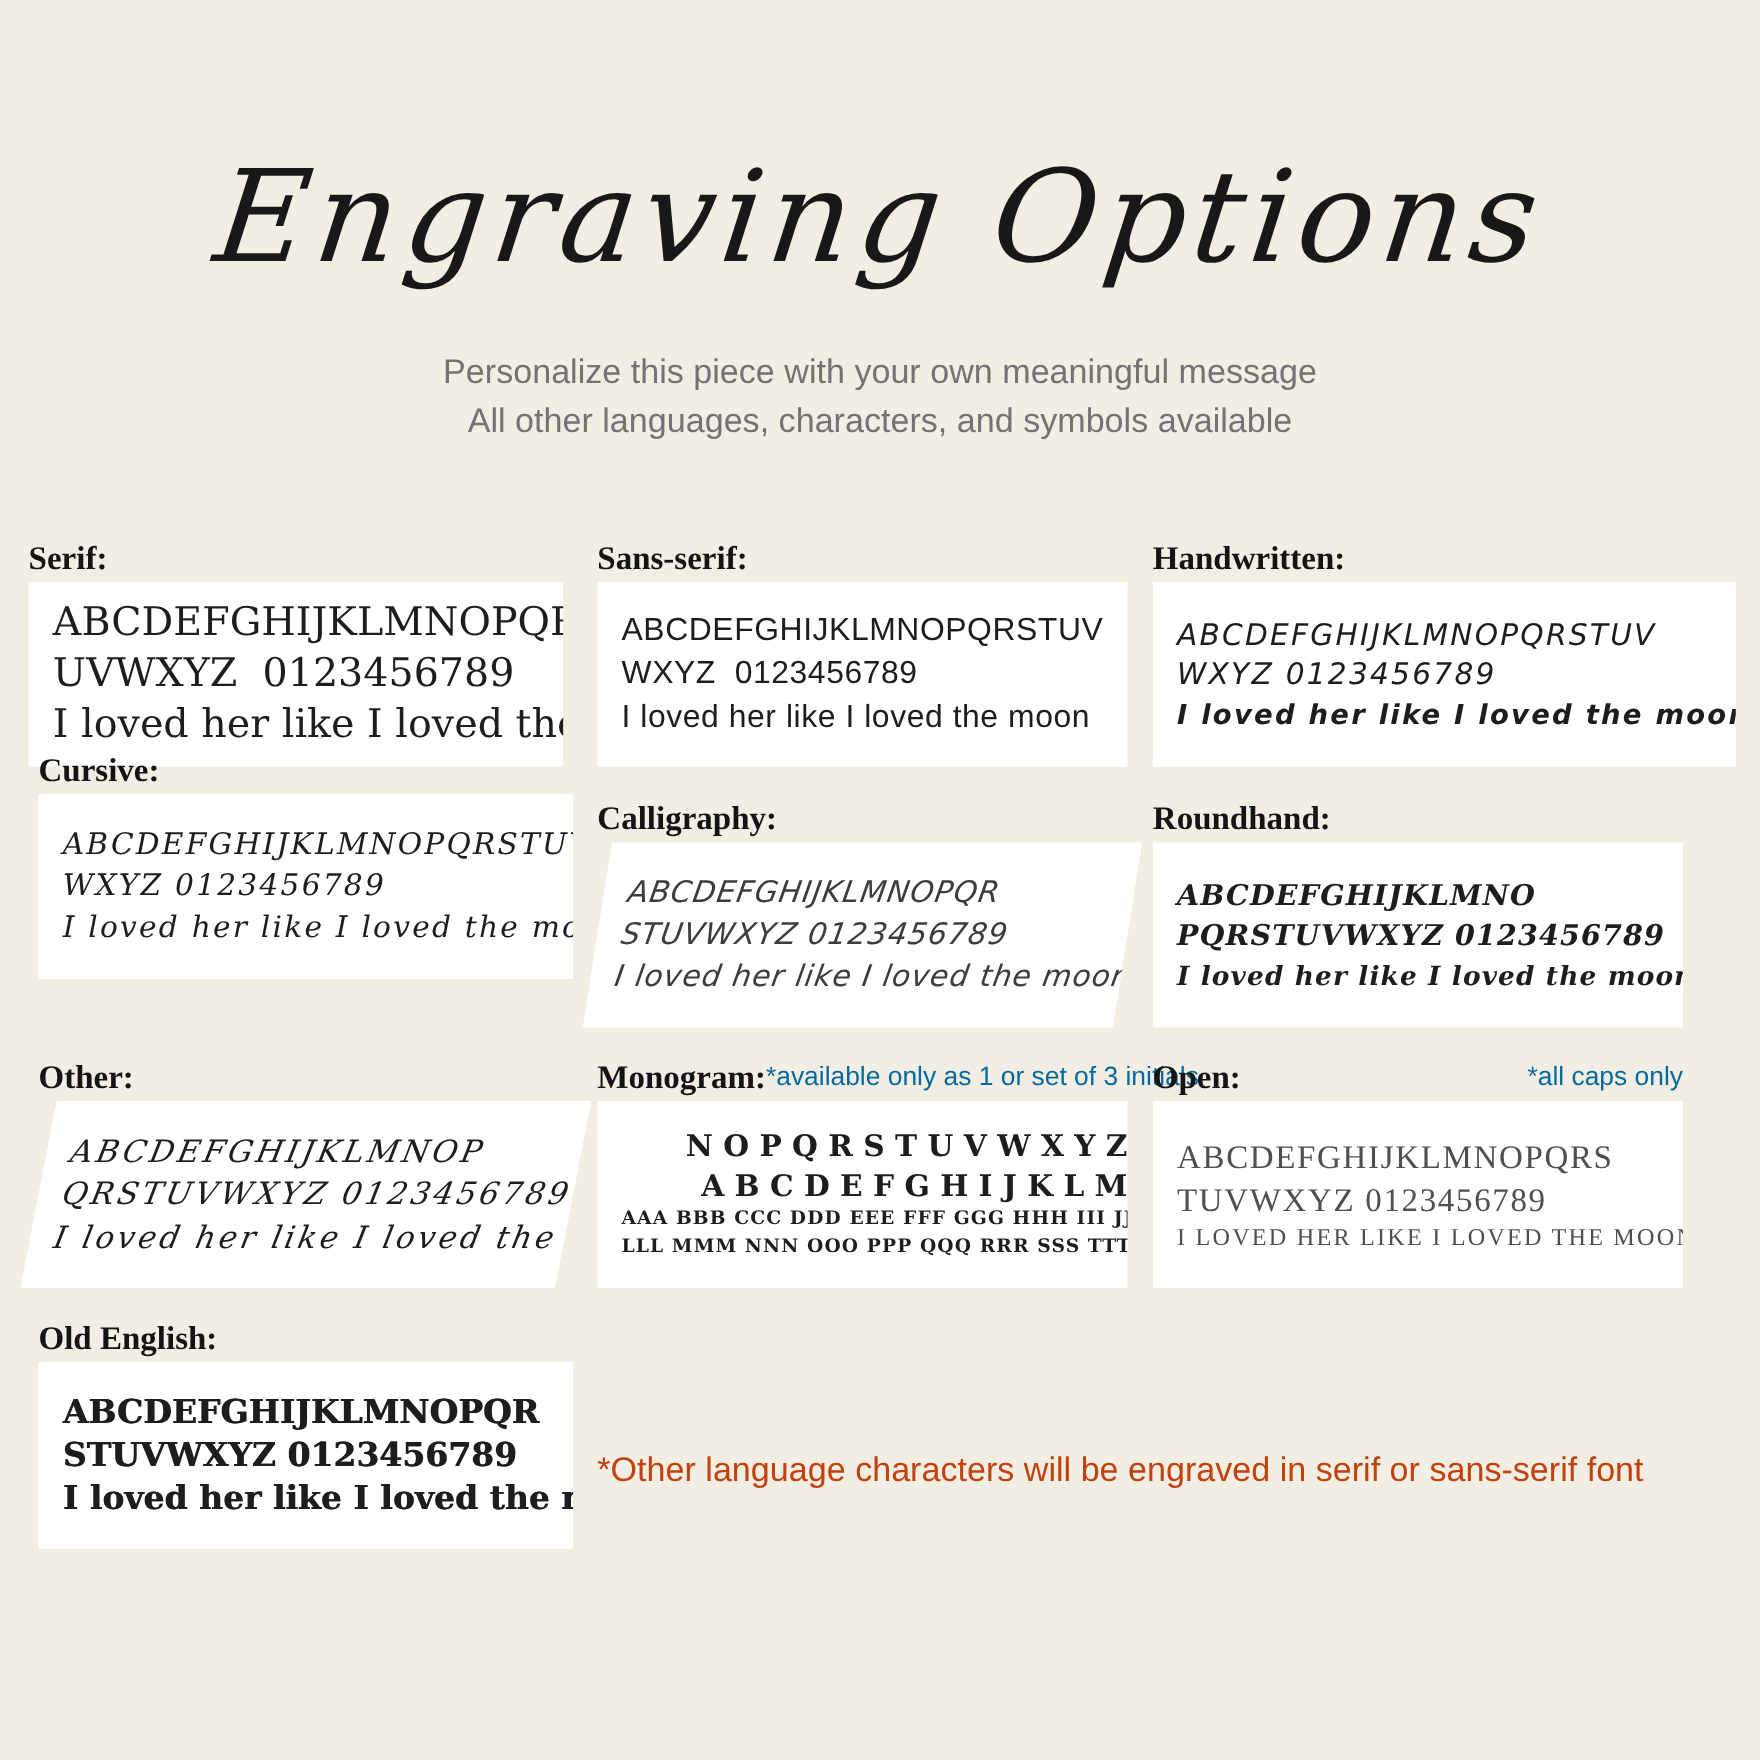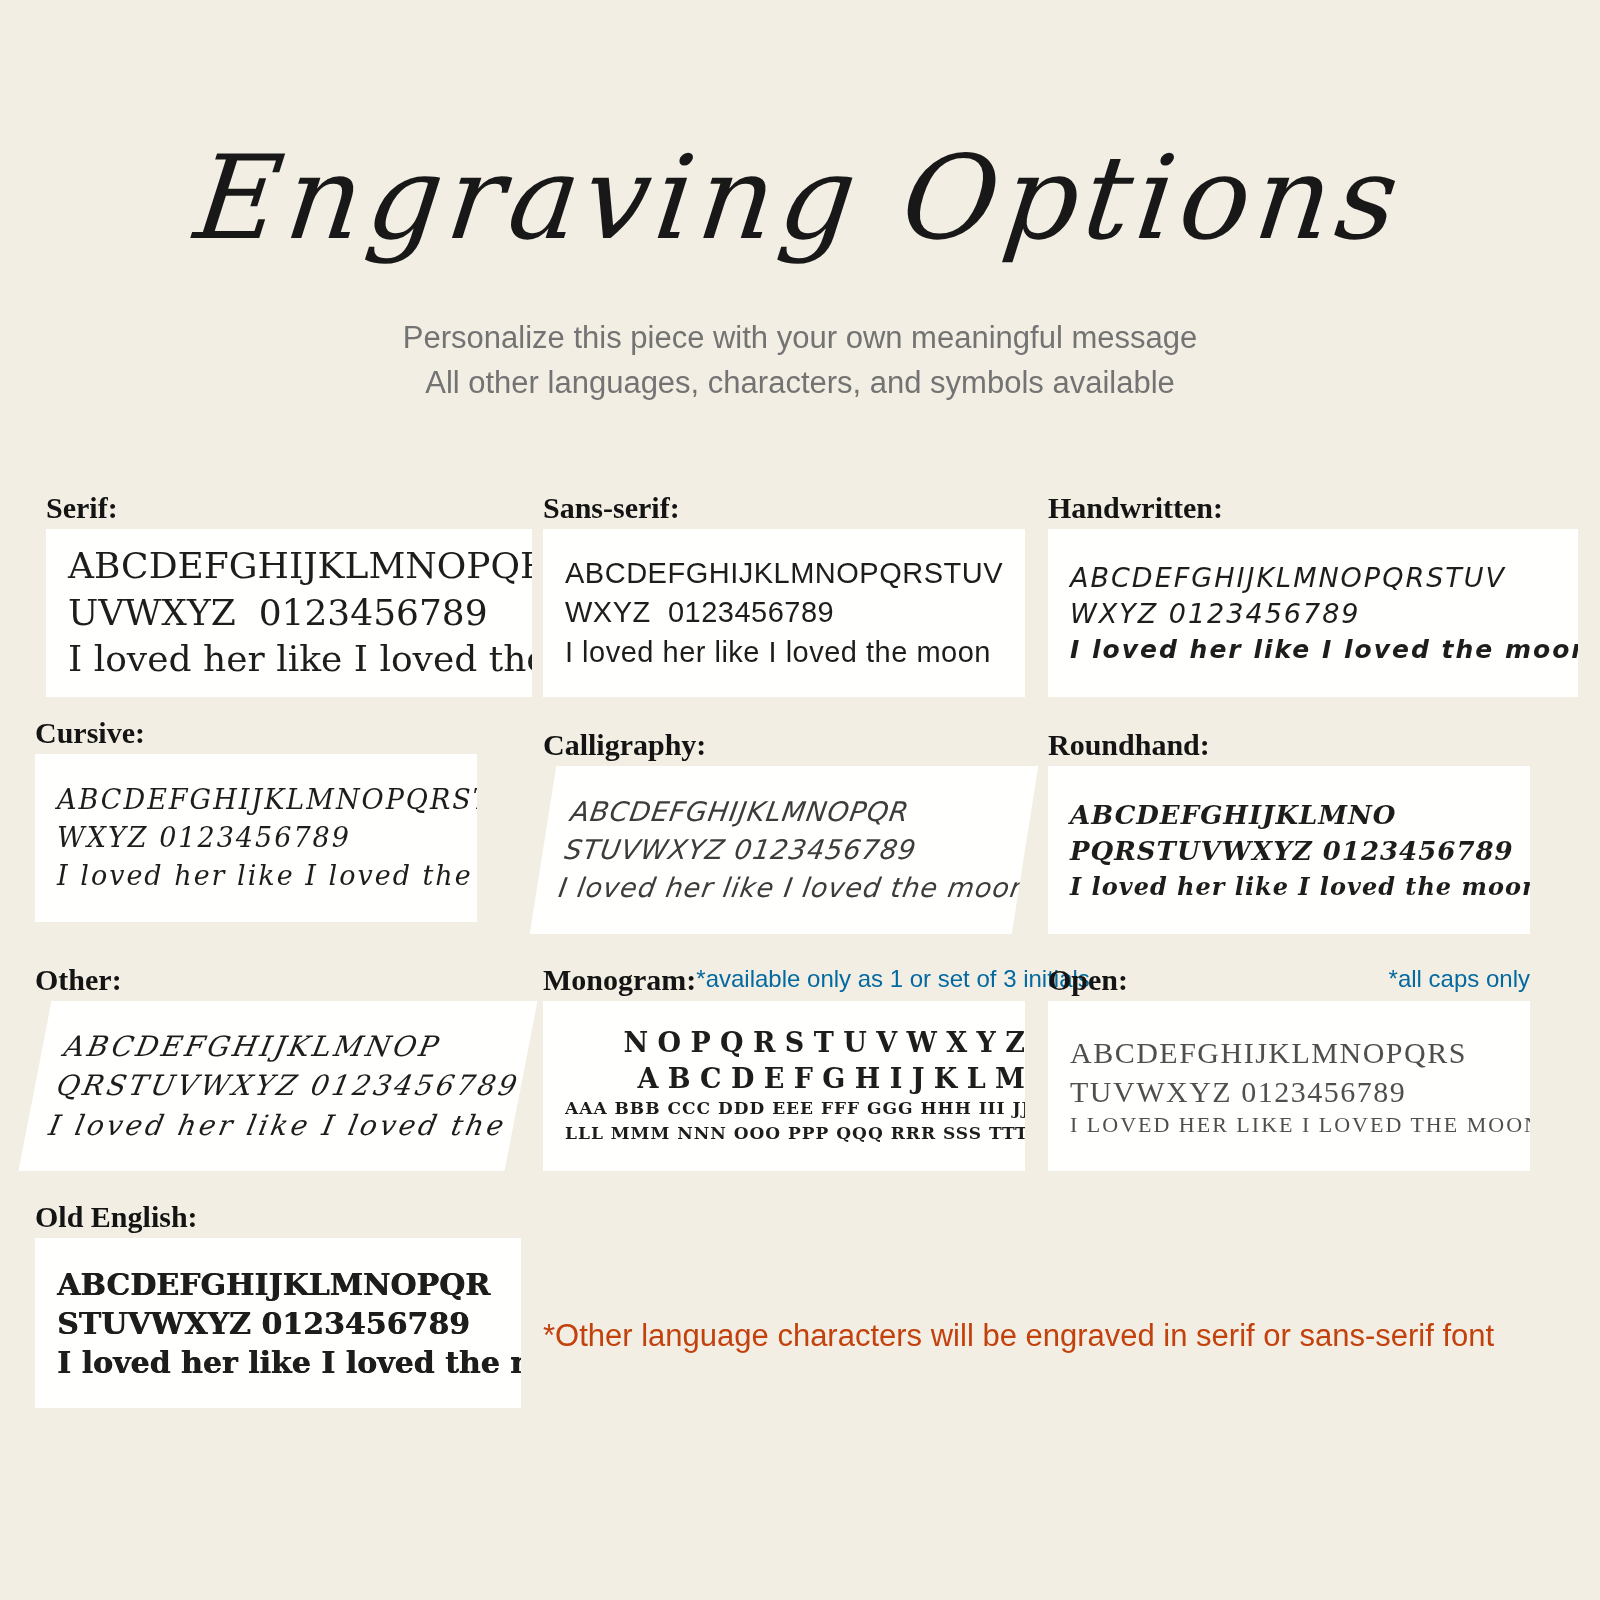--- a/index.html
+++ b/index.html
@@ -46,24 +46,24 @@
   .f-callig { font-family:"DejaVu Sans", sans-serif; font-style:italic; font-size:27px; letter-spacing:1px; color:#3c3c3c; transform:skewX(-9deg); transform-origin:left center; line-height:1.4; }
   .f-round  { font-family:"DejaVu Serif", serif; font-style:italic; font-weight:700; font-size:26px; letter-spacing:1px; line-height:1.4; }
   .f-round .phrase { font-size:24px; }
   .f-script { font-family:"DejaVu Serif", serif; font-style:italic; font-size:28px; letter-spacing:3px; transform:skewX(-11deg); transform-origin:left center; line-height:1.4; }
   .f-mono   { font-family:"DejaVu Serif", serif; font-weight:700; font-size:27px; line-height:1.3; }
   .f-mono .mono-small { font-size:17px; letter-spacing:1px; line-height:1.5; }
   .f-open   { font-family:"Liberation Serif", serif; font-size:30px; letter-spacing:1.5px; color:#4f4f4f; line-height:1.3; }
   .f-open .phrase { font-size:22px; letter-spacing:2px; }
   .f-olde   { font-family:"DejaVu Serif", serif; font-weight:700; font-size:30px; line-height:1.3; text-shadow:0.6px 0 0 #1d1d1b; }
   
-  #cell-serif    { left:46px;   top:483px; width:486px; }
+  #cell-serif    { left:26px;   top:483px; width:486px; }
   #cell-sans     { left:543px;  top:483px; width:482px; }
   #cell-hand     { left:1048px; top:483px; width:530px; }
-  #cell-cursive  { left:35px;   top:708px; width:442px; }
+  #cell-cursive  { left:35px;   top:676px; width:486px; }
   #cell-callig   { left:543px;  top:720px; width:482px; }
   #cell-round    { left:1048px; top:720px; width:482px; }
   #cell-script   { left:35px;   top:955px; width:486px; }
   #cell-mono     { left:543px;  top:955px; width:482px;text-align:right; }
   #cell-open     { left:1048px; top:955px; width:482px; }
   #cell-olde     { left:35px;   top:1192px; width:486px; }
   #cell-mono .card, #cell-open .card, #cell-script .card, #cell-olde .card { height:170px; }
   .footer-note {
     position:absolute; left:543px; top:1318px; width:990px;
     font-size:31px; color:#c2410c; white-space:pre;

